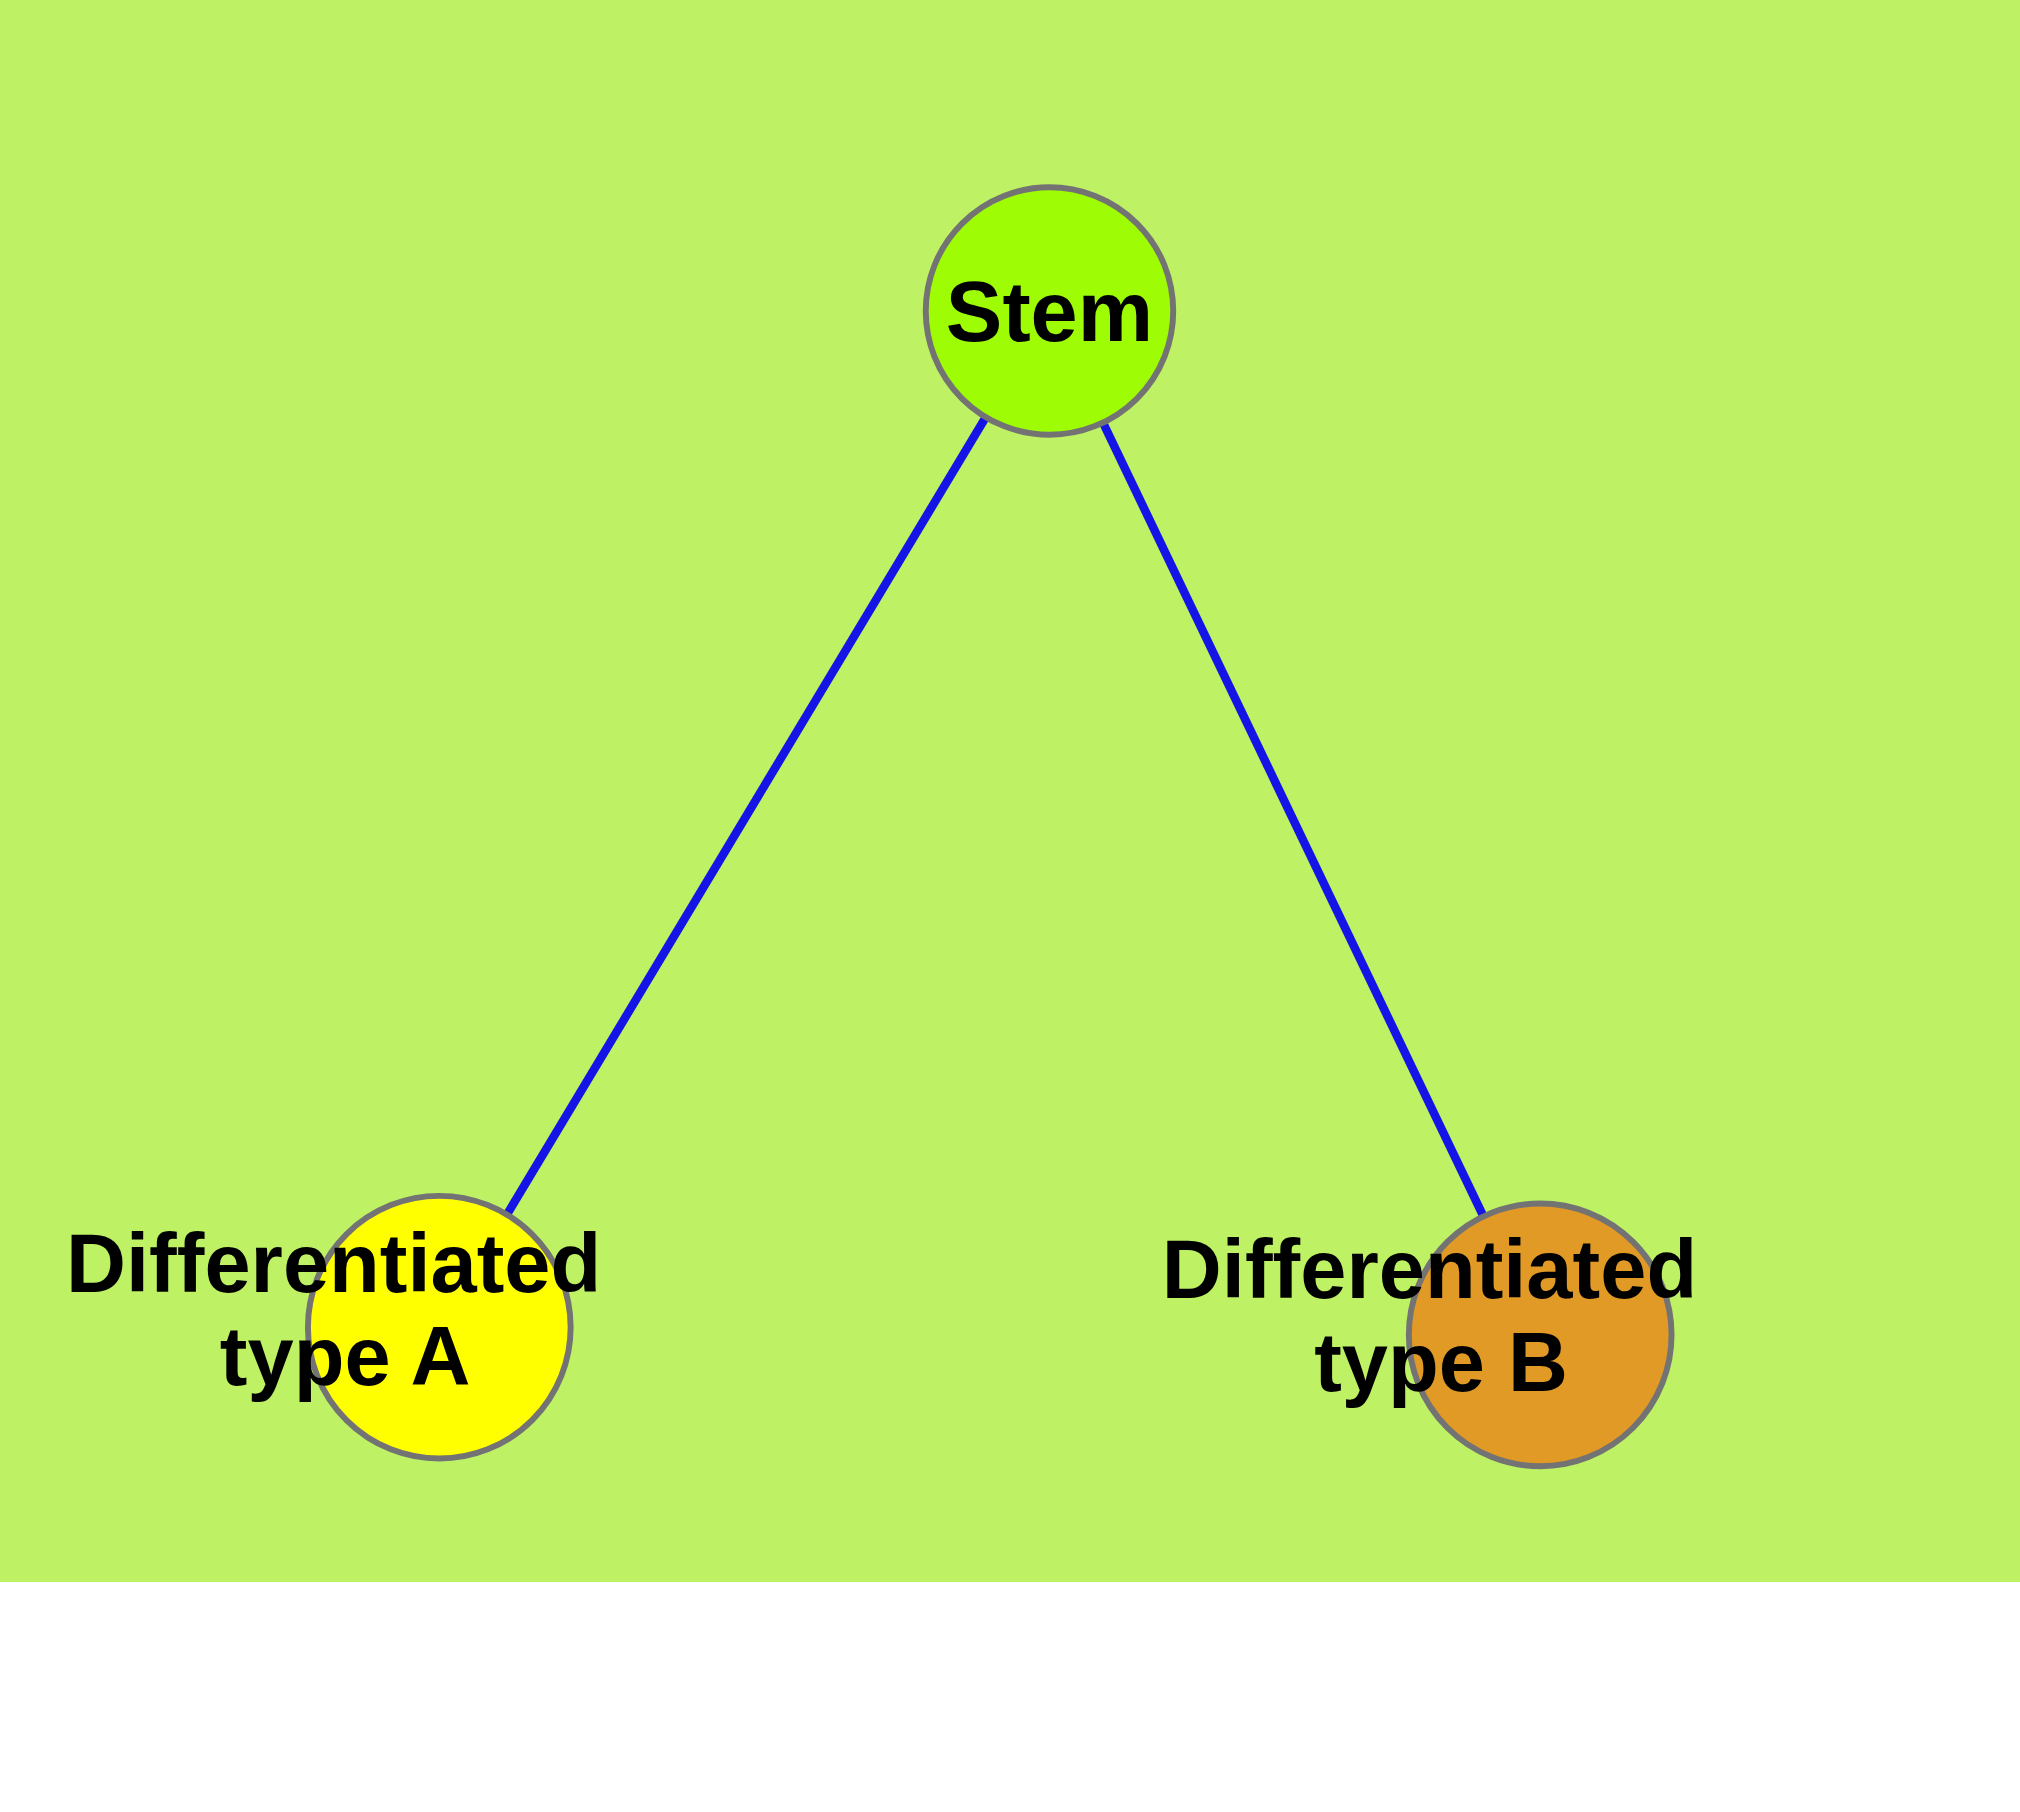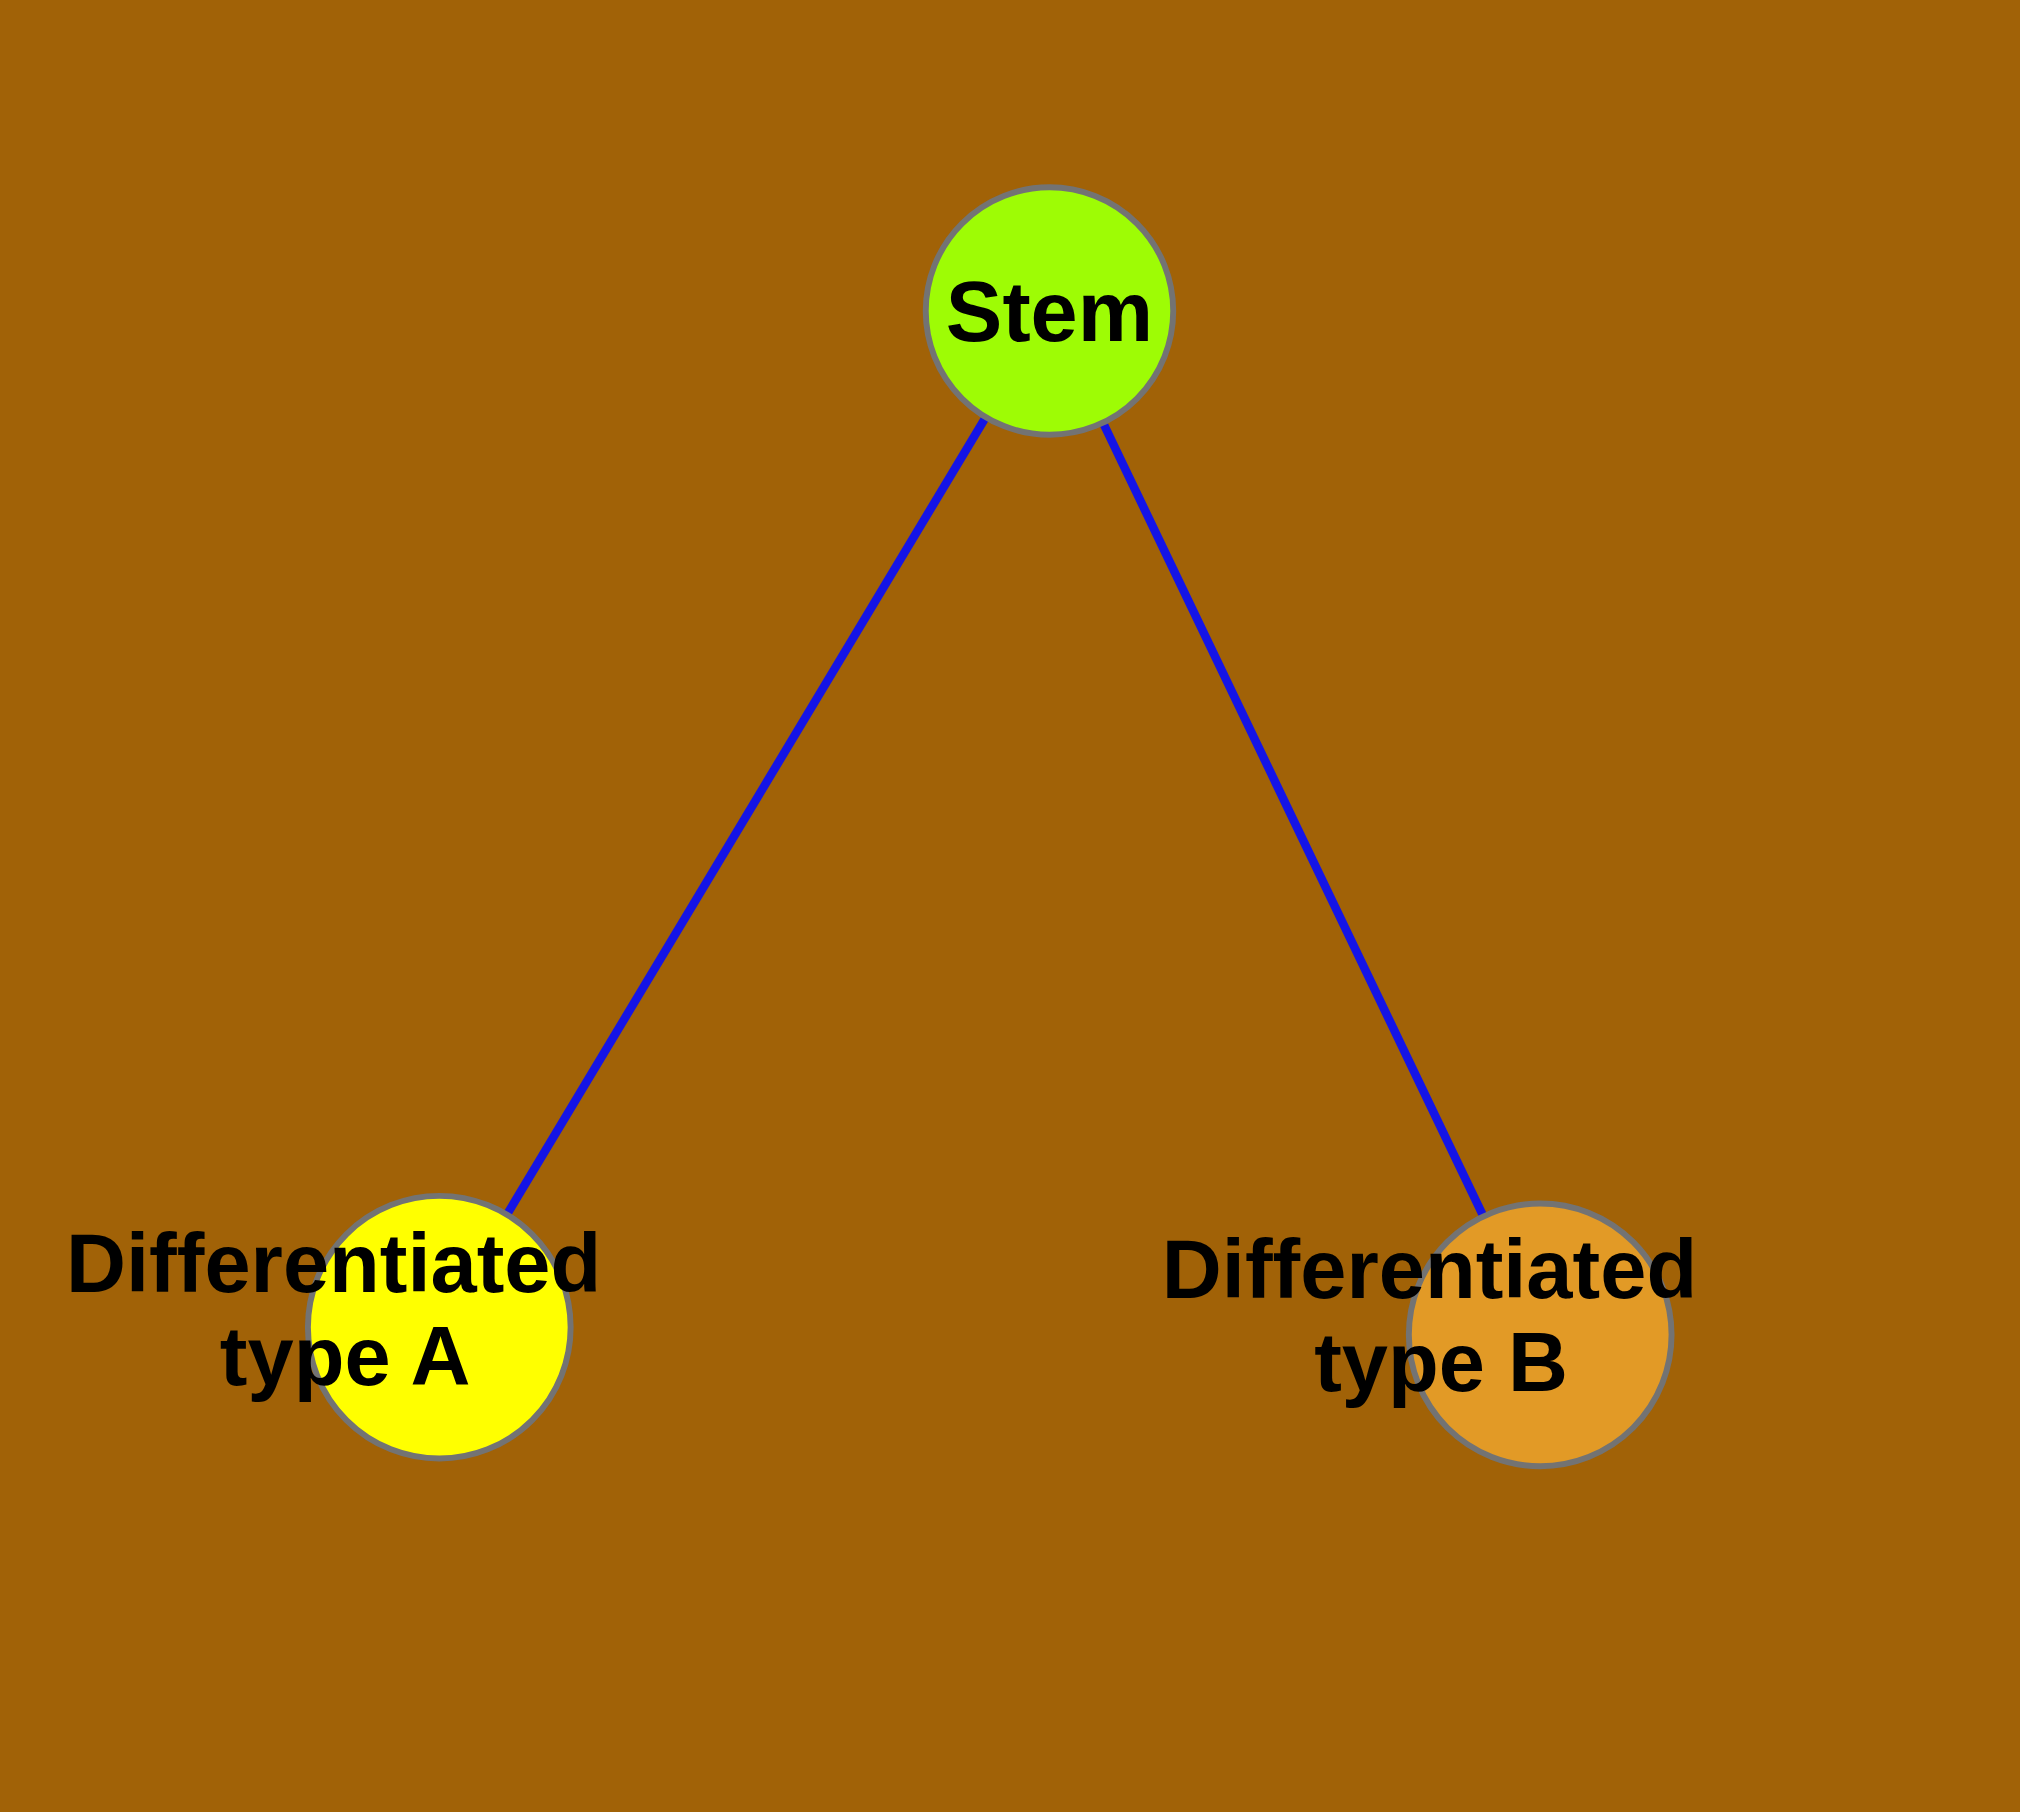--- a/index.html
+++ b/index.html
@@ -33,21 +33,21 @@
   .node-label-stem {
     font-size: 100px;
   }
   .node-label-child {
     font-size: 98px;
   }
 </style>
 </head>
 <body>
 
-<div id="canvas" style="width: 2021px; height: 1812px; background: #a16207;">
+<div id="canvas" style="width: 2021px; height: 1582px; background: #bef264;">
   <svg id="graph-svg" viewBox="0 0 2384 2138" style="width: 2021px; height: 1812px;">
 
     <g>
       <line class="graph-edge" x1="1238" y1="367" x2="518" y2="1566" stroke="#1414e6" stroke-width="10" stroke-linecap="butt"></line>
       <line class="graph-edge" x1="1238" y1="367" x2="1817" y2="1575" stroke="#1414e6" stroke-width="10" stroke-linecap="butt"></line>
     </g>
 
     <g>
 
       <g>

